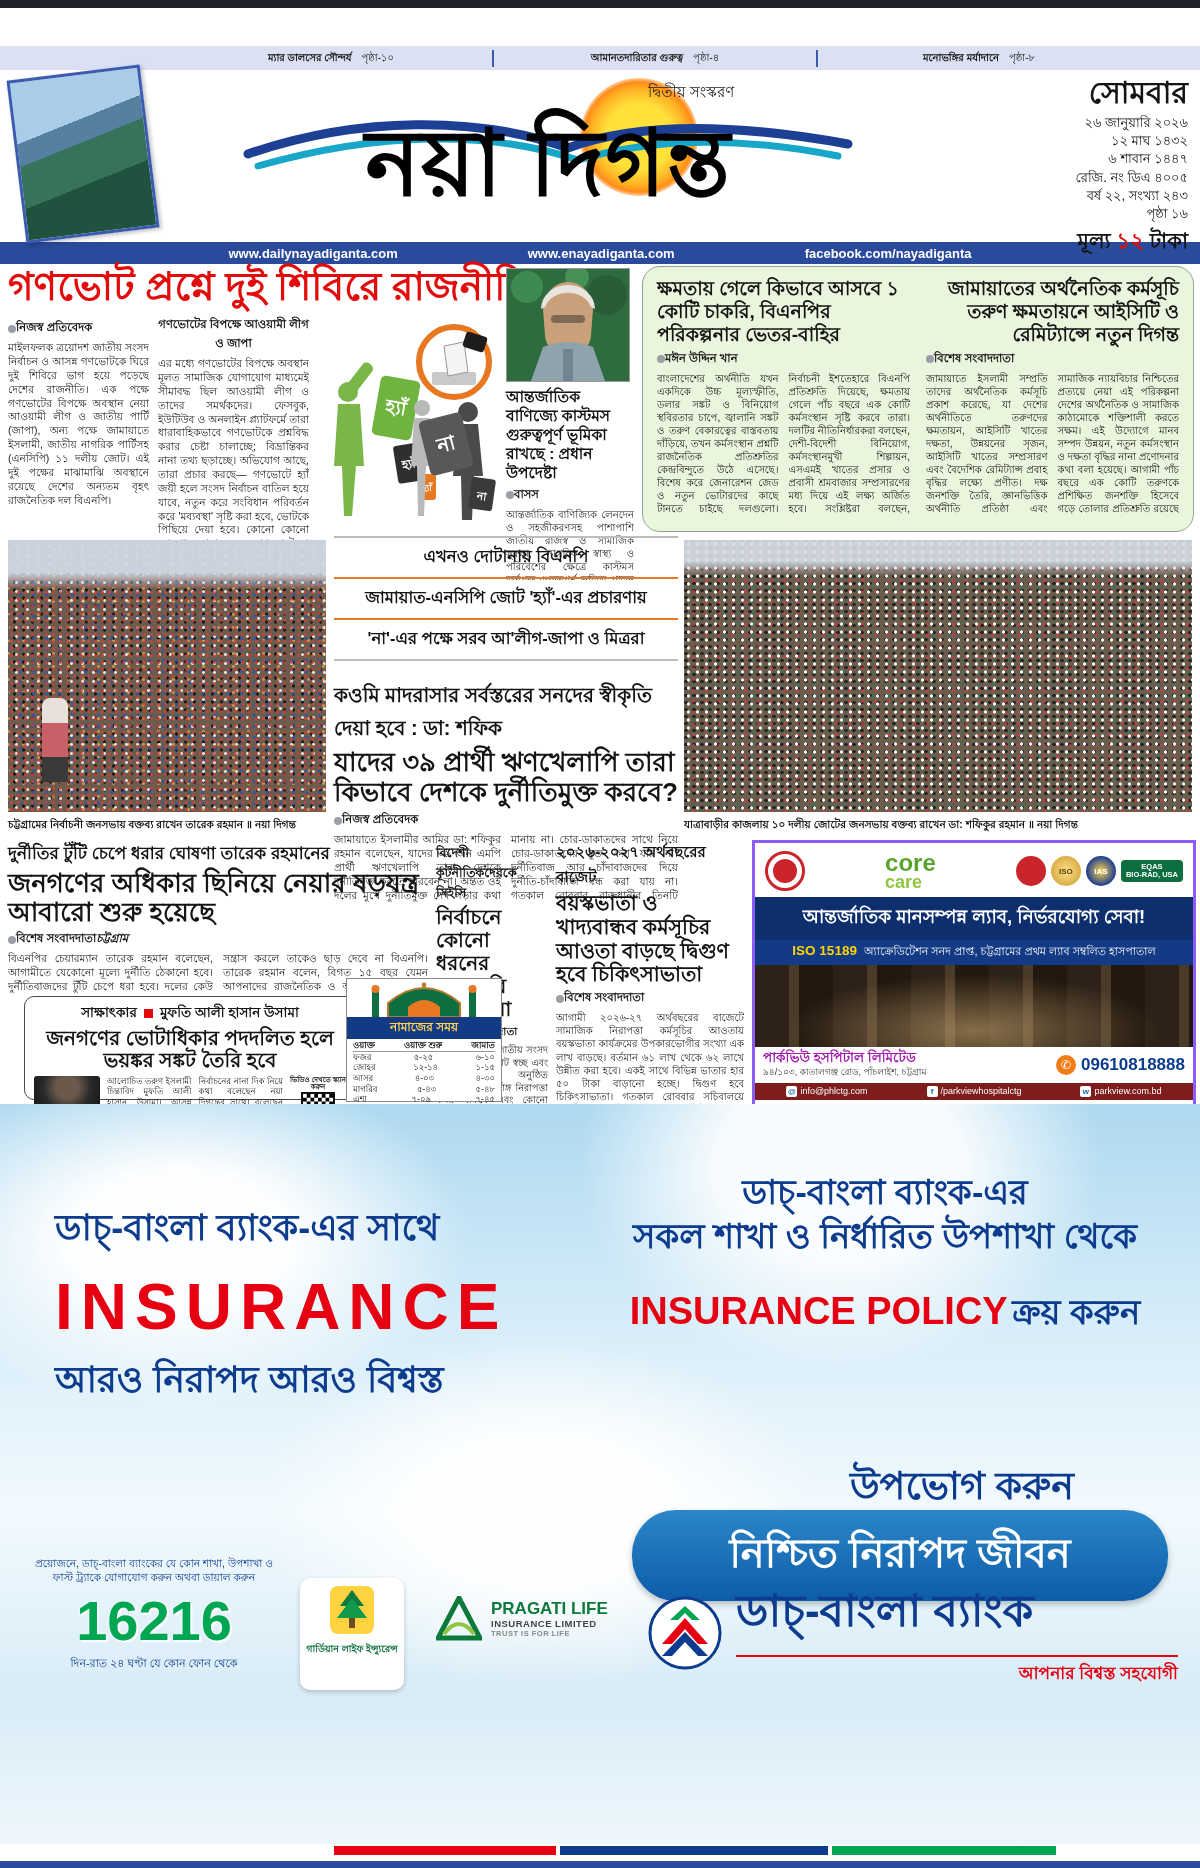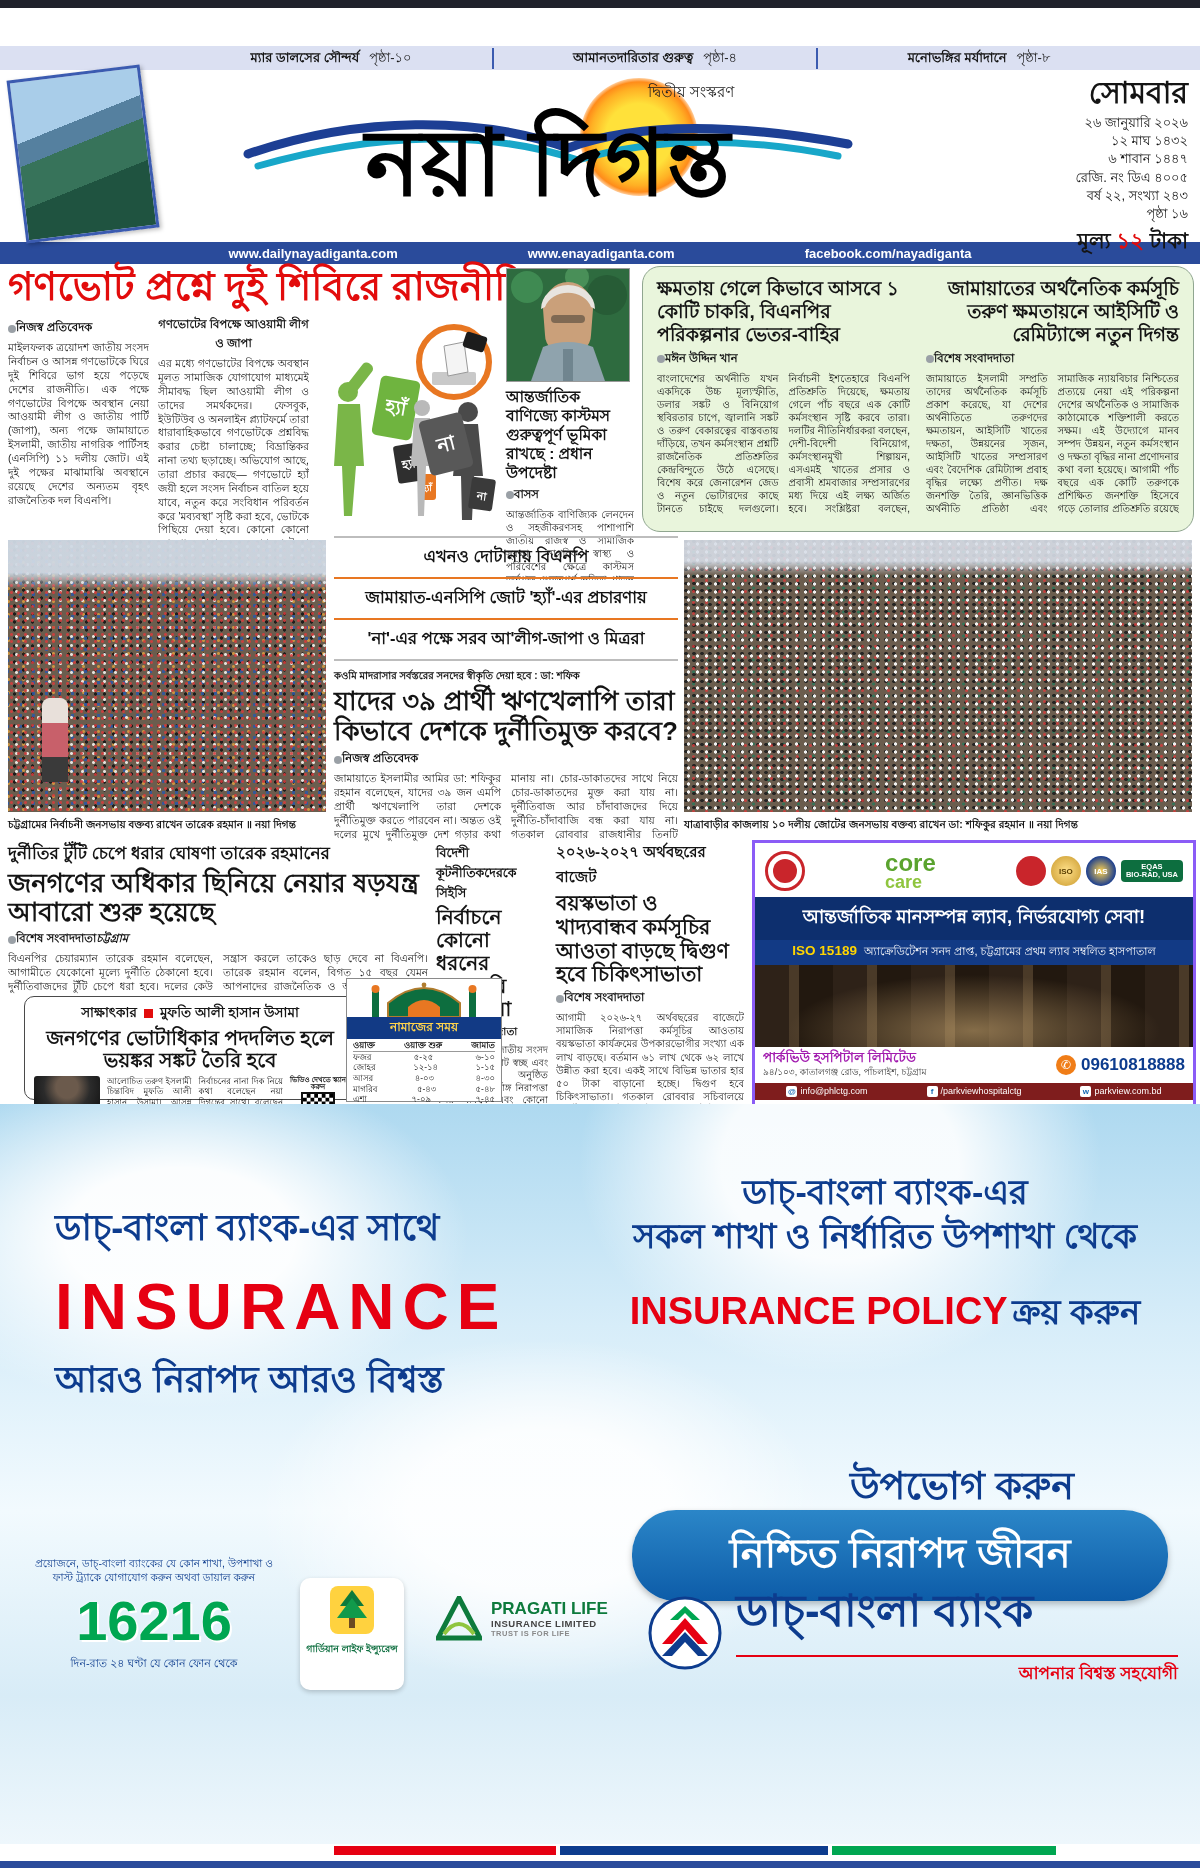--- a/index.html
+++ b/index.html
@@ -2,21 +2,21 @@
 <html lang="bn"><head>
 <meta charset="utf-8">
 <style>
   html,body{margin:0;padding:0;background:#f2f2f2;}
   body{font-family:"Liberation Sans","DejaVu Sans",sans-serif;color:#141414;}
   .page{width:1200px;height:1868px;margin:0 auto;background:#fff;position:relative;overflow:hidden;}
 
   
   .topbar{height:8px;background:#20222b;}
   .topgap{height:38px;background:#fff;}
-  .teasers{height:24px;background:#dbe0f2;display:flex;align-items:center;justify-content:space-between;padding:0 60px 0 170px;font-size:13px;}
+  .teasers{height:24px;background:#dbe0f2;display:flex;align-items:center;justify-content:space-between;padding:0 60px 0 170px;font-size:10px;}
   .teaser{flex:1;display:flex;justify-content:center;gap:10px;align-items:center;}
   .teaser+.teaser{border-left:2px solid #3b5bb0;}
   .teaser b{font-weight:700;}
 
   
   .masthead{height:172px;position:relative;background:#fff;}
   .mast-photo{position:absolute;left:16px;top:2px;width:128px;height:158px;border:3px solid #3b5bb0;background:
     linear-gradient(165deg,#a9cde9 0 32%,#55809f 32% 44%,#37735a 44% 66%,#1f5340 66% 100%);
     transform:rotate(-7deg);box-shadow:2px 2px 4px rgba(0,0,0,.25);}
   .logo-wrap{position:absolute;left:228px;top:0;width:640px;height:172px;overflow:hidden;}
@@ -78,21 +78,21 @@
      radial-gradient(circle,rgba(44,120,90,.8) 1.3px,transparent 1.8px);
     background-size:100% 100%,9px 8px,13px 11px,8px 7px,15px 12px;}
   .speaker{position:absolute;left:34px;bottom:30px;width:26px;height:84px;background:linear-gradient(180deg,#e8e0da 0 30%,#c8606a 30% 70%,#3a3a3a 70%);border-radius:8px 8px 0 0;}
   .capL{position:absolute;left:8px;top:281px;width:318px;}
   .capR{position:absolute;left:684px;top:281px;width:508px;}
   .mid-center{position:absolute;left:334px;top:0;width:344px;}
   .cap-lines{border-top:2px solid #bdbdbd;}
   .cl{font-size:16.5px;font-weight:800;text-align:center;padding:6px 0 6px;}
   .cl-u-orange{border-bottom:2.5px solid #e87722;}
   .cl-u-gray{border-bottom:2px solid #bdbdbd;}
-  .mid-kicker{font-size:10px;font-weight:700;margin-top:7px;}
+  .mid-kicker{font-size:20px;font-weight:700;margin-top:19px;}
   .mid-h{font-size:26px;font-weight:800;line-height:1.14;margin:2px 0 4px;}
   .mid-body{height:74px;}
 
   
   .band-low{height:264px;position:relative;}
   .tarek{position:absolute;left:8px;top:0;width:420px;}
   .kicker2{font-size:17px;font-weight:700;}
   .h-26{font-size:26px;font-weight:800;line-height:1.12;margin:1px 0 2px;}
   .tarek-body{height:52px;}
   .interviewbox{position:absolute;left:24px;top:156px;width:332px;height:104px;border:1.5px solid #4a4a4a;border-radius:10px;padding:5px 9px;box-sizing:border-box;background:#fff;}

